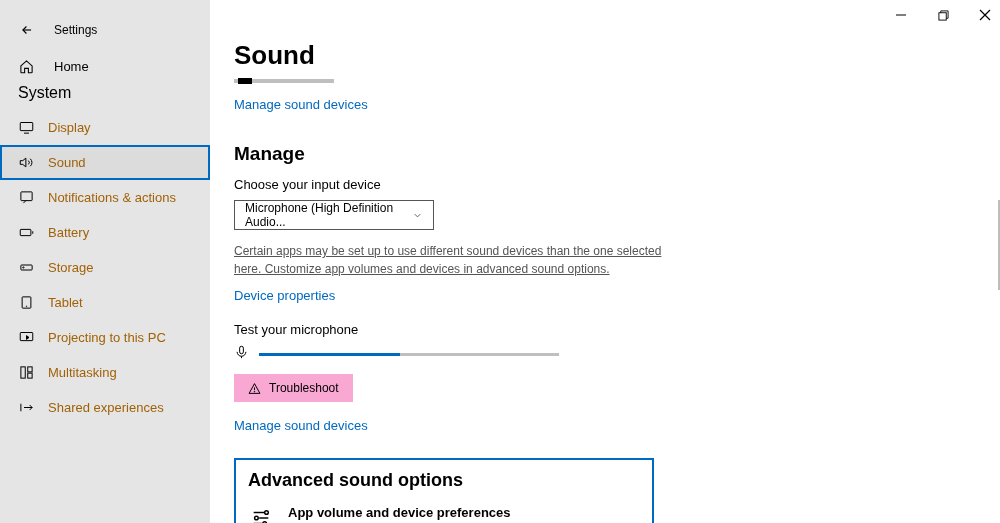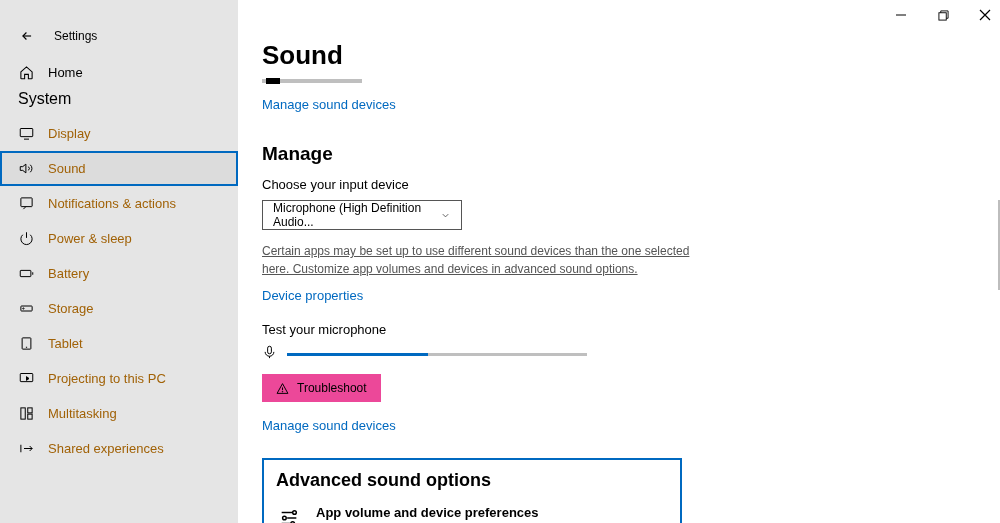--- a/index.html
+++ b/index.html
@@ -1,26 +1,26 @@
 <!DOCTYPE html>
 <html><head>
 <meta charset="utf-8">
 <style>
 * { margin: 0; padding: 0; box-sizing: border-box; font-family: "Segoe UI", Arial, sans-serif; }
 html, body { width: 1000px; height: 523px; overflow: hidden; background: #fff; }
 
 .app { display: flex; width: 100%; height: 100%; }
 
 
-.sidebar { width: 238px; height: 100%; background: #e5e5e5; padding-top: 23px; overflow-y: auto; }
+.sidebar { width: 210px; height: 100%; background: #e5e5e5; padding-top: 17px; overflow-y: auto; }
 .titlebar { display: flex; align-items: center; gap: 18px; padding: 4px 0 10px 18px; }
 .back-btn { width: 18px; height: 18px; display: flex; align-items: center; justify-content: center; cursor: pointer; }
 .title { font-size: 12px; }
 
-.home-row { display: flex; align-items: center; gap: 14px; padding: 10px 0 10px 18px; cursor: pointer; }
+.home-row { display: flex; align-items: center; gap: 20px; padding: 10px 0 10px 18px; cursor: pointer; }
 .home-row .icon { width: 16px; display: flex; justify-content: center; }
 .home-row span.label { font-size: 13px; }
 
 .search-wrap { margin: 4px 12px 14px 12px; border: 1.5px solid #0069c0; background: #fff; display: flex; align-items: center; height: 30px; padding: 0 8px; }
 .search-wrap input { border: none; outline: none; flex: 1; font-size: 12px; background: transparent; }
 .search-wrap input::placeholder { color: #8a8a8a; }
 .search-wrap .sicon { color: #0069c0; }
 
 .group-label { font-size: 16px; font-weight: 400; padding: 0 0 8px 18px; }
 
@@ -45,21 +45,21 @@
 
 .dropdown { margin-top: 8px; width: 200px; height: 30px; border: 1px solid #555; display: flex; align-items: center; justify-content: space-between; padding: 0 10px; font-size: 12px; cursor: pointer; background: #fff; }
 .dropdown .chev { color: #555; }
 
 .para { font-size: 12px; color: #555; margin-top: 12px; max-width: 430px; line-height: 1.5; text-decoration: underline; }
 
 .mic-row { margin-top: 8px; display: flex; align-items: center; gap: 10px; }
 .mic-bar { width: 300px; height: 3px; background: #bfbfbf; position: relative; margin-top: 4px; }
 .mic-bar .fill { position: absolute; left: 0; top: 0; height: 100%; width: 47%; background: #0069c0; }
 
-.troubleshoot { margin-top: 14px; background: #ec4899; border: none; padding: 7px 14px; font-size: 12px; display: inline-flex; align-items: center; gap: 8px; cursor: pointer; }
+.troubleshoot { margin-top: 14px; background: #f9a8d4; border: none; padding: 7px 14px; font-size: 12px; display: inline-flex; align-items: center; gap: 8px; cursor: pointer; }
 
 .adv-box { margin-top: 24px; border: 2px solid #0069c0; padding: 10px 12px 26px 12px; width: 420px; }
 .adv-box h2 { font-size: 18px; font-weight: 600; }
 .adv-row { display: flex; gap: 14px; margin-top: 14px; }
 .adv-row .icon { width: 26px; display: flex; justify-content: center; padding-top: 2px; }
 .adv-row .t1 { font-size: 13px; font-weight: 600; }
 .adv-row .t2 { font-size: 12px; color: #666; margin-top: 2px; }
 
 
 .scrollhint { position: absolute; right: 0; top: 200px; width: 2px; height: 90px; background: #bdbdbd; }
@@ -114,29 +114,20 @@
       <span>Sound</span>
     </div>
     <div class="nav-item">
       <span class="icon">
           <svg width="15" height="15" viewBox="0 0 24 24" fill="none" stroke="#000" stroke-width="1.6">
             <rect x="3" y="3" width="18" height="14" rx="1"></rect>
             <path d="M7 21l4-4"></path>
           </svg>
         </span>
       <span>Notifications &amp; actions</span>
-    </div>
-    <div class="nav-item">
-      <span class="icon">
-          <svg width="15" height="15" viewBox="0 0 24 24" fill="none" stroke="#000" stroke-width="1.6">
-            <path d="M12 2v9"></path>
-            <path d="M18 6a9 9 0 1 1-12 0"></path>
-          </svg>
-        </span>
-      <span>Power &amp; sleep</span>
     </div>
     <div class="nav-item">
       <span class="icon">
           <svg width="15" height="15" viewBox="0 0 24 24" fill="none" stroke="#000" stroke-width="1.6">
             <rect x="2" y="7" width="17" height="10" rx="1"></rect>
             <path d="M22 10v4"></path>
           </svg>
         </span>
       <span>Battery</span>
     </div>

